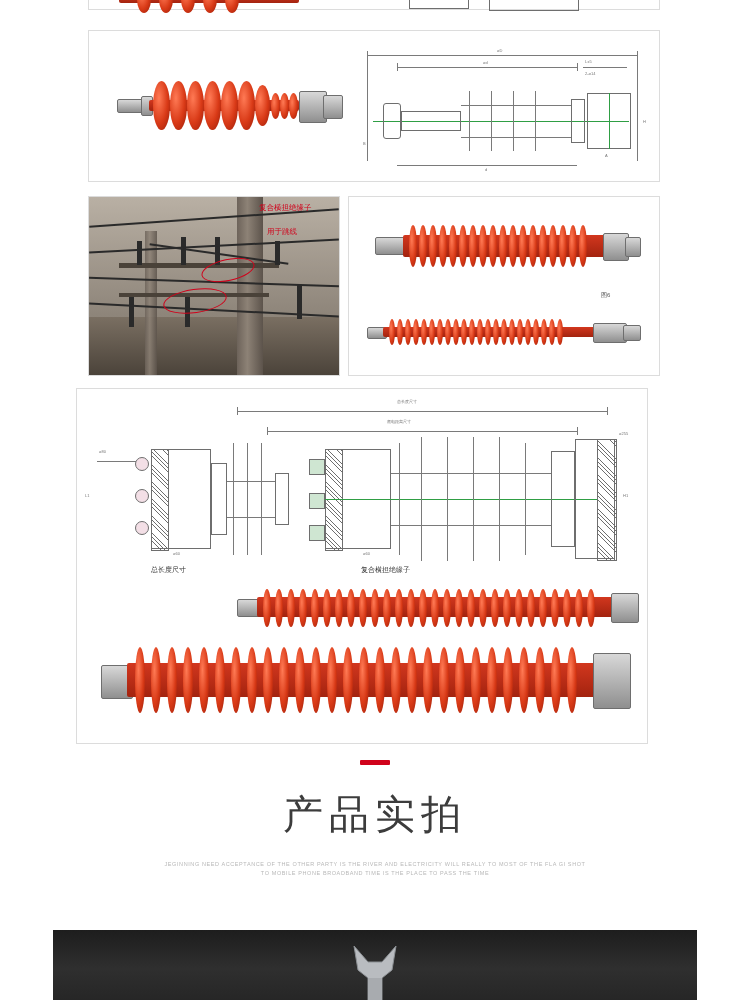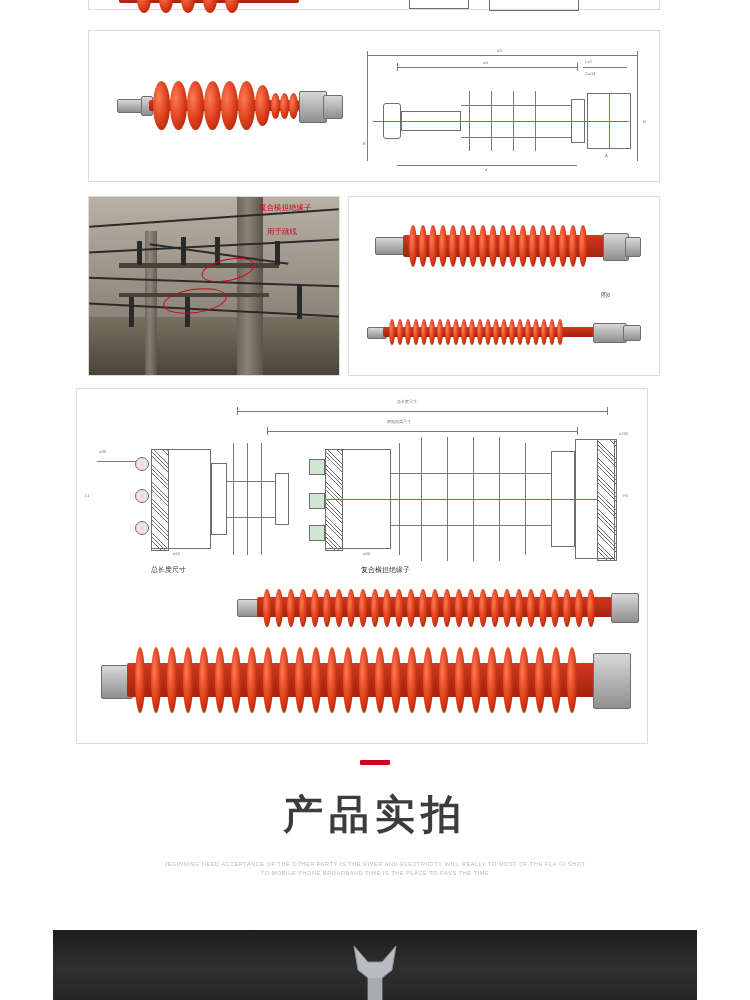--- a/index.html
+++ b/index.html
@@ -33,21 +33,21 @@
   #panel-reds{left:348px;top:196px;width:312px;height:180px;}
 
   
   #panel-big{left:76px;top:388px;width:572px;height:356px;}
 
   
   .title-wrap{position:absolute;left:0;top:760px;width:750px;text-align:center;}
   .title-bar{width:30px;height:5px;background:#d0021b;margin:0 auto 22px auto;border-radius:1px;}
   .title-cn{
     font-family:"DejaVu Sans", sans-serif;
-    font-size:40px;letter-spacing:6px;color:#3c3c3c;font-weight:bold;
+    font-size:40px;letter-spacing:6px;color:#3c3c3c;font-weight:normal;
   }
   .title-sub{
     margin-top:18px;font-size:5.5px;color:#b8b8b8;line-height:9px;letter-spacing:.6px;
   }
 
   
   #photo-bottom{
     position:absolute;left:53px;top:930px;width:644px;height:70px;
     background:#2b2b2b;overflow:hidden;
   }

